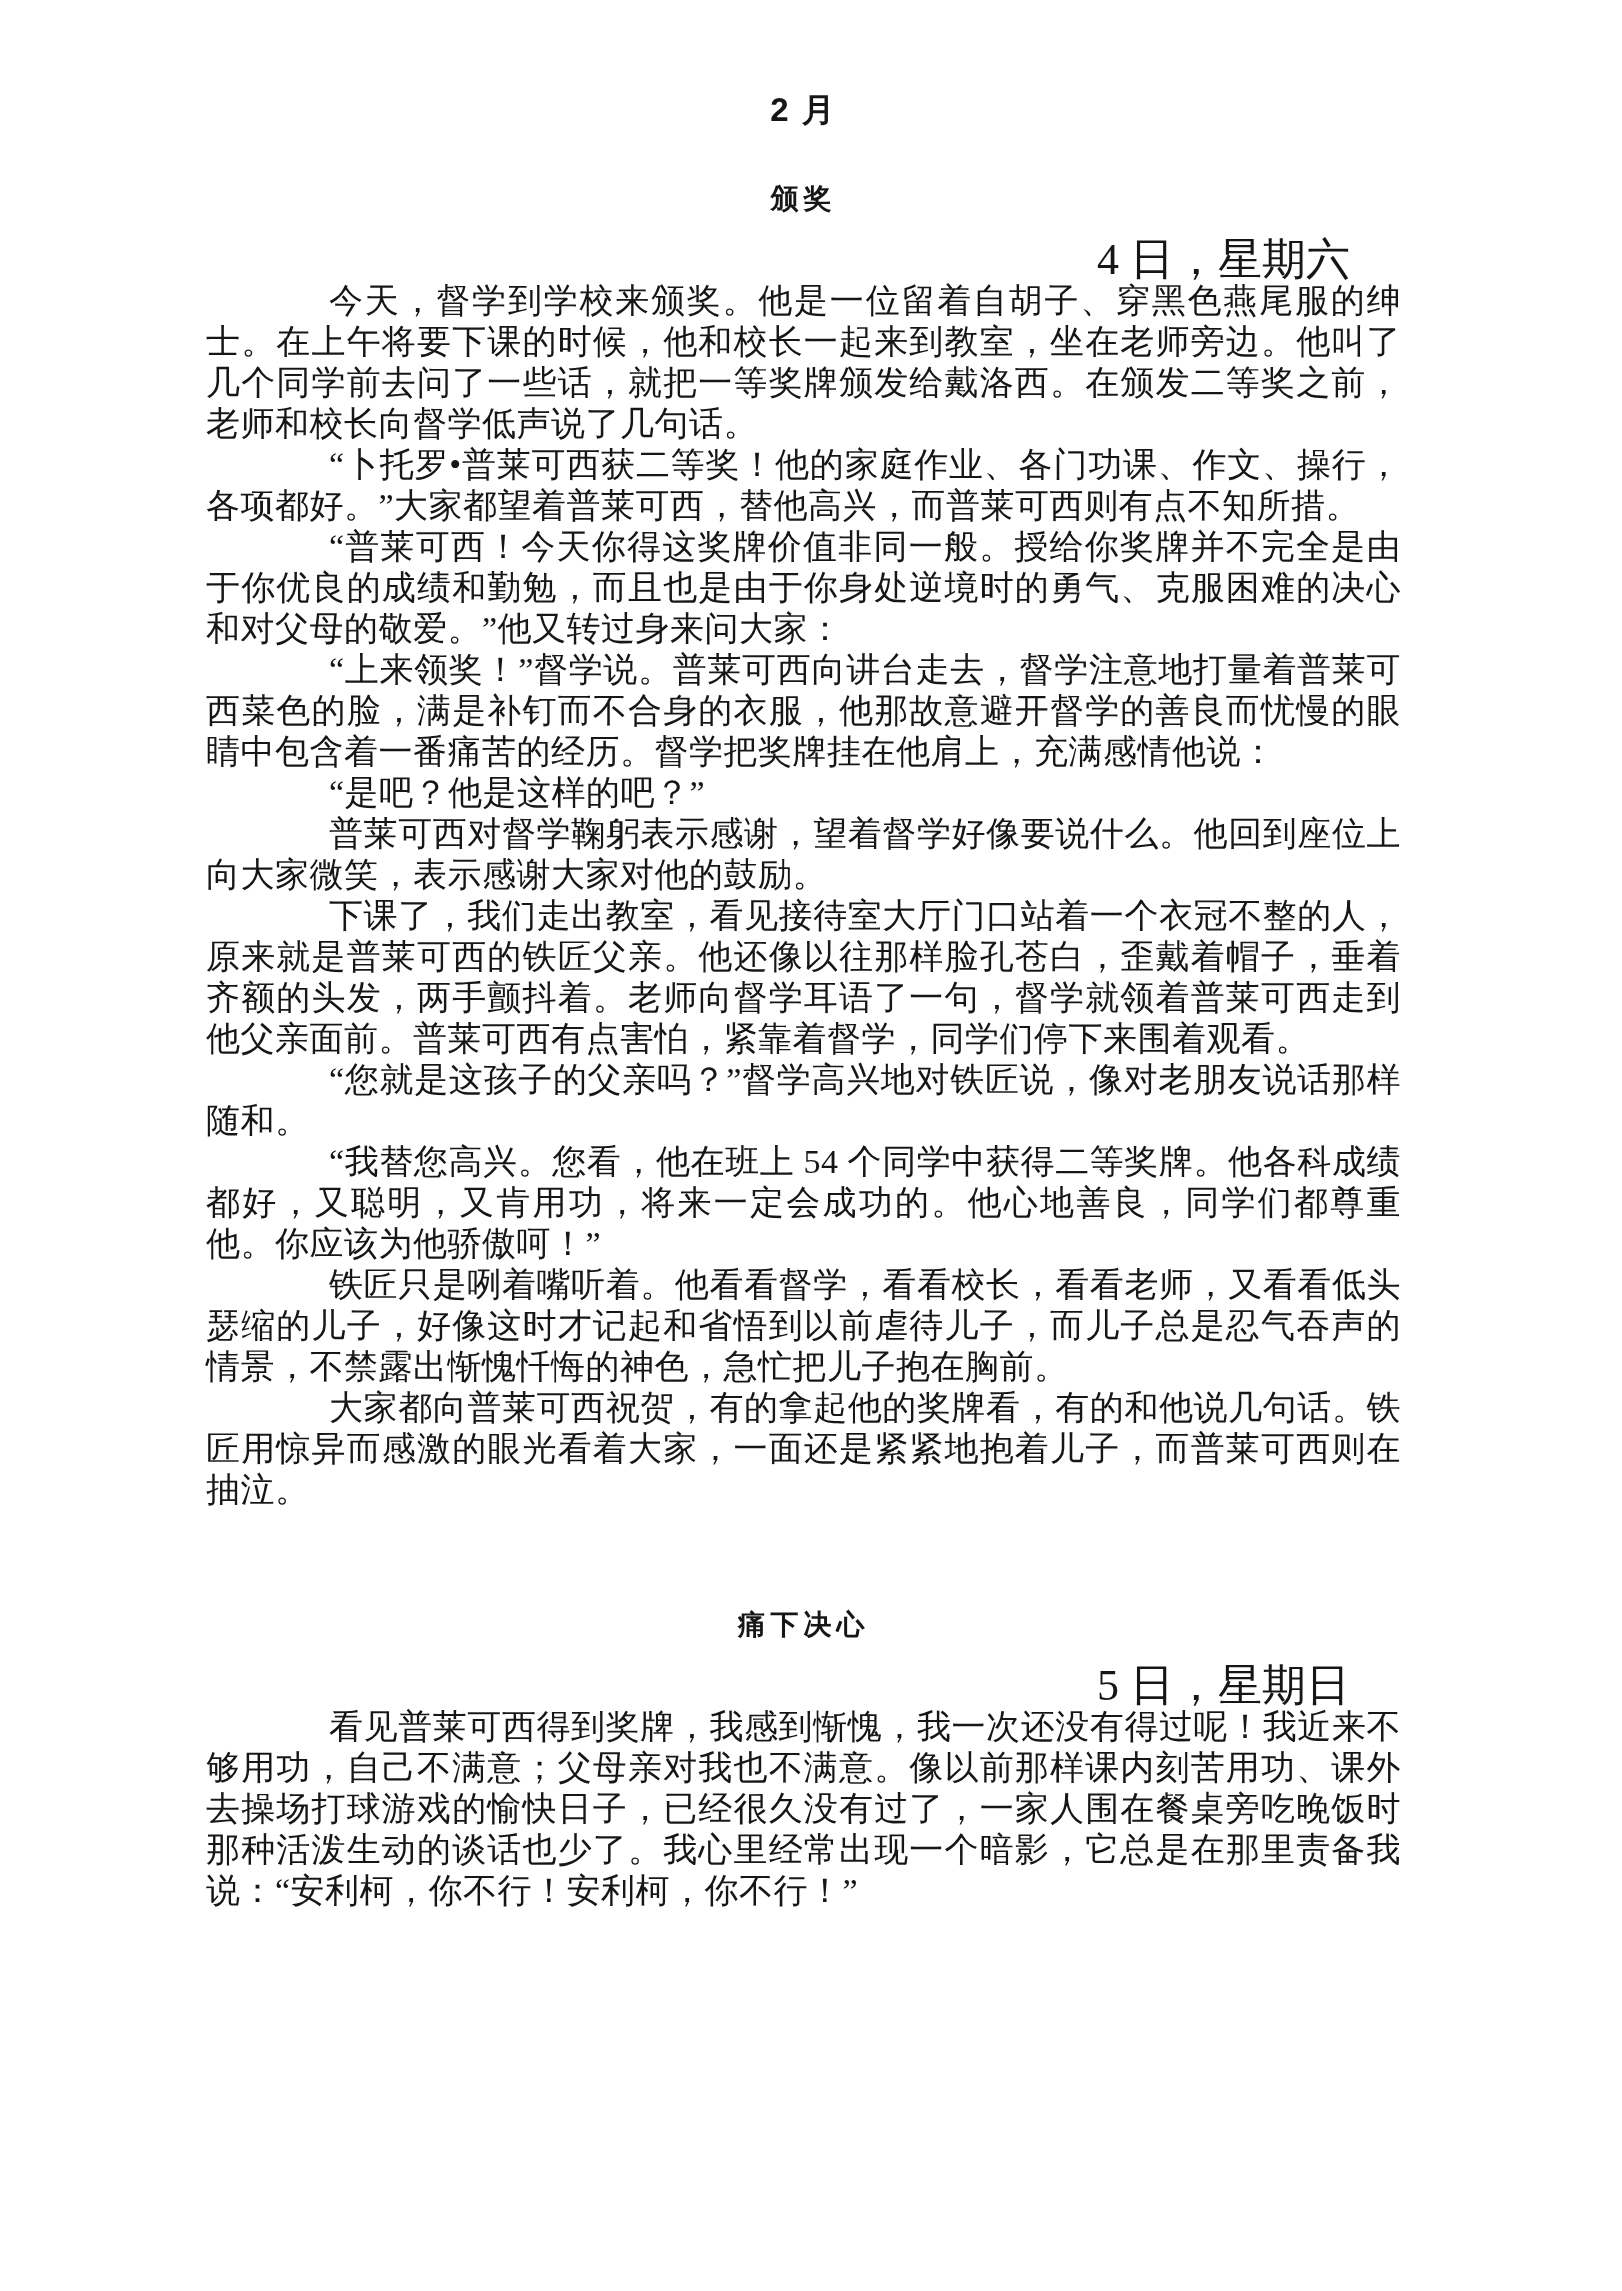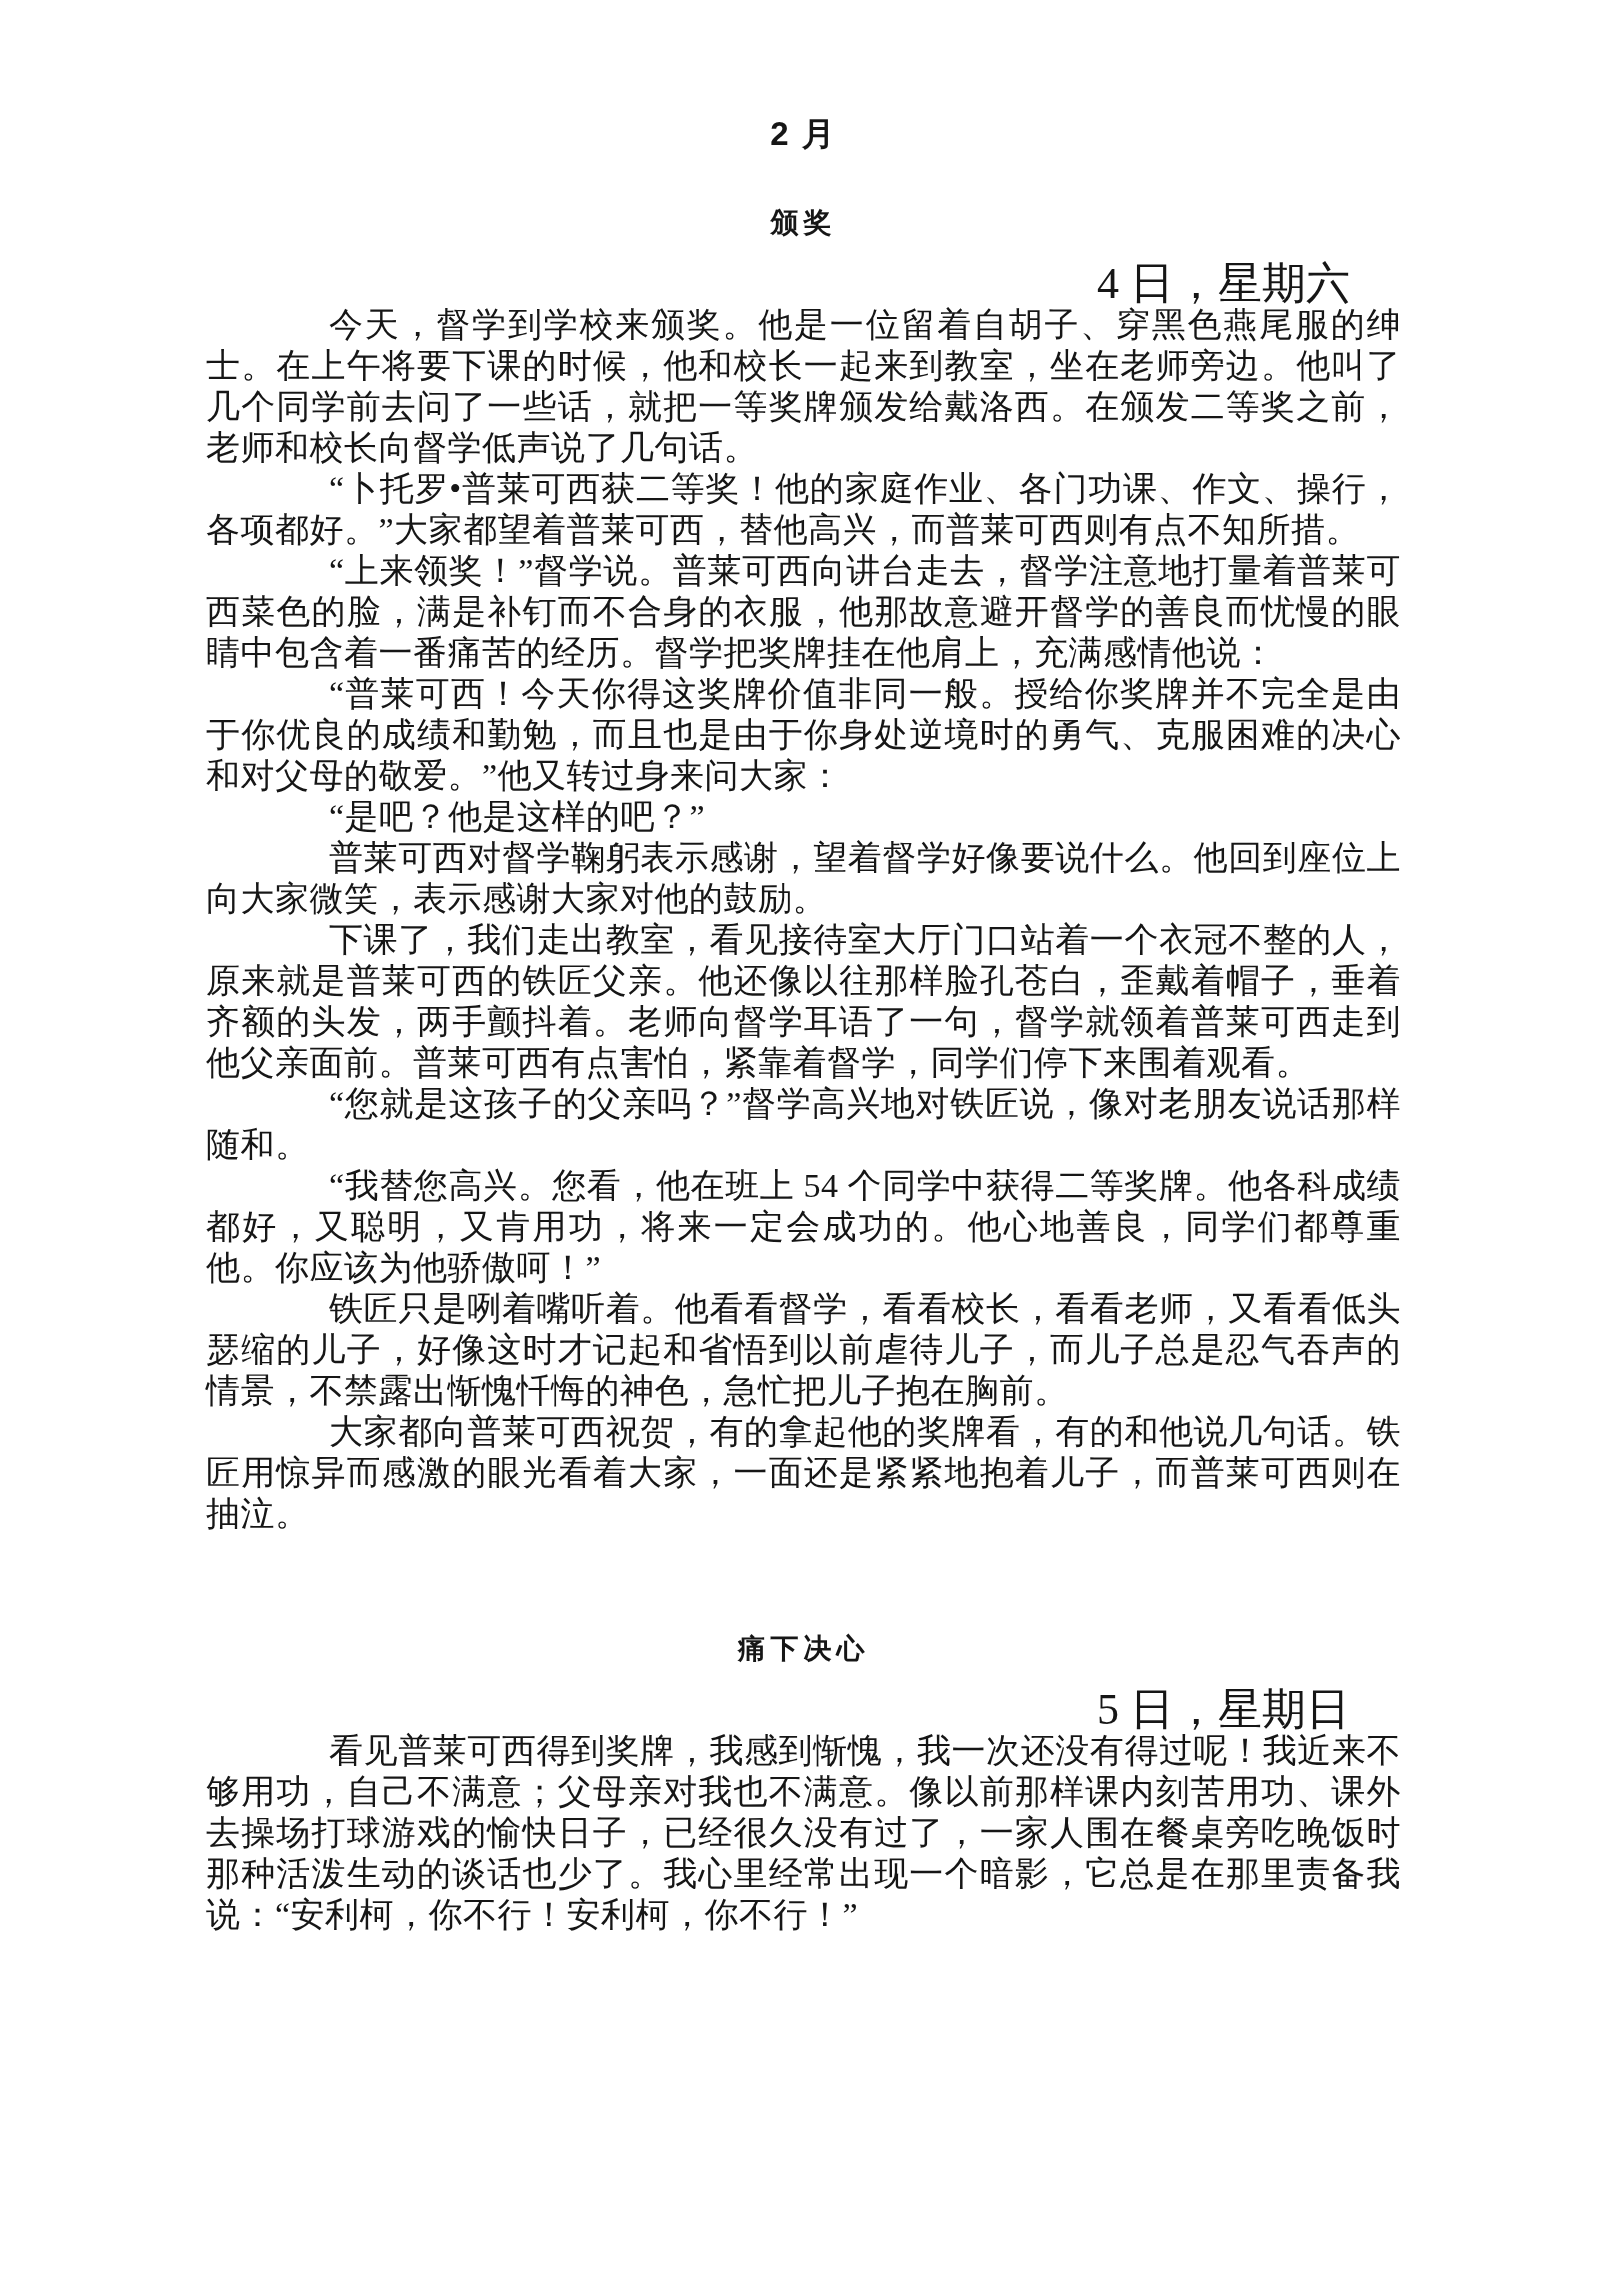--- a/index.html
+++ b/index.html
@@ -10,21 +10,21 @@
   body {
     width: 1622px;
     height: 2292px;
     font-family: "Liberation Serif", "DejaVu Serif", serif;
     color: #161616;
   }
   .page {
     box-sizing: border-box;
     width: 1622px;
     height: 2292px;
-    padding: 112px 221px 0 206px;
+    padding: 88px 221px 0 206px;
     background: #ffffff;
     overflow: hidden;
   }
   .month-title {
     margin: 0;
     font-family: "Liberation Sans", "DejaVu Sans", sans-serif;
     font-weight: bold;
     font-size: 33px;
     line-height: 43px;
     text-align: center;
@@ -62,22 +62,22 @@
 
 <div class="page">
   <h1 class="month-title">2 月</h1>
   <div id="sections">
   <section class="section">
     <h2 class="section-heading">颁奖</h2>
     <div class="section-date">4 日，星期六</div>
     <div class="paras">
           <p>今天，督学到学校来颁奖。他是一位留着自胡子、穿黑色燕尾服的绅士。在上午将要下课的时候，他和校长一起来到教室，坐在老师旁边。他叫了几个同学前去问了一些话，就把一等奖牌颁发给戴洛西。在颁发二等奖之前，老师和校长向督学低声说了几句话。</p>
           <p>“卜托罗•普莱可西获二等奖！他的家庭作业、各门功课、作文、操行，各项都好。”大家都望着普莱可西，替他高兴，而普莱可西则有点不知所措。</p>
+          <p>“普莱可西！今天你得这奖牌价值非同一般。授给你奖牌并不完全是由于你优良的成绩和勤勉，而且也是由于你身处逆境时的勇气、克服困难的决心和对父母的敬爱。”他又转过身来问大家：</p>
           <p>“上来领奖！”督学说。普莱可西向讲台走去，督学注意地打量着普莱可西菜色的脸，满是补钉而不合身的衣服，他那故意避开督学的善良而忧慢的眼睛中包含着一番痛苦的经历。督学把奖牌挂在他肩上，充满感情他说：</p>
-          <p>“普莱可西！今天你得这奖牌价值非同一般。授给你奖牌并不完全是由于你优良的成绩和勤勉，而且也是由于你身处逆境时的勇气、克服困难的决心和对父母的敬爱。”他又转过身来问大家：</p>
           <p>“是吧？他是这样的吧？”</p>
           <p>普莱可西对督学鞠躬表示感谢，望着督学好像要说什么。他回到座位上向大家微笑，表示感谢大家对他的鼓励。</p>
           <p>下课了，我们走出教室，看见接待室大厅门口站着一个衣冠不整的人，原来就是普莱可西的铁匠父亲。他还像以往那样脸孔苍白，歪戴着帽子，垂着齐额的头发，两手颤抖着。老师向督学耳语了一句，督学就领着普莱可西走到他父亲面前。普莱可西有点害怕，紧靠着督学，同学们停下来围着观看。</p>
           <p>“您就是这孩子的父亲吗？”督学高兴地对铁匠说，像对老朋友说话那样随和。</p>
           <p>“我替您高兴。您看，他在班上 54 个同学中获得二等奖牌。他各科成绩都好，又聪明，又肯用功，将来一定会成功的。他心地善良，同学们都尊重他。你应该为他骄傲呵！”</p>
           <p>铁匠只是咧着嘴听着。他看看督学，看看校长，看看老师，又看看低头瑟缩的儿子，好像这时才记起和省悟到以前虐待儿子，而儿子总是忍气吞声的情景，不禁露出惭愧忏悔的神色，急忙把儿子抱在胸前。</p>
           <p>大家都向普莱可西祝贺，有的拿起他的奖牌看，有的和他说几句话。铁匠用惊异而感激的眼光看着大家，一面还是紧紧地抱着儿子，而普莱可西则在抽泣。</p>
         </div>
   </section>
 

